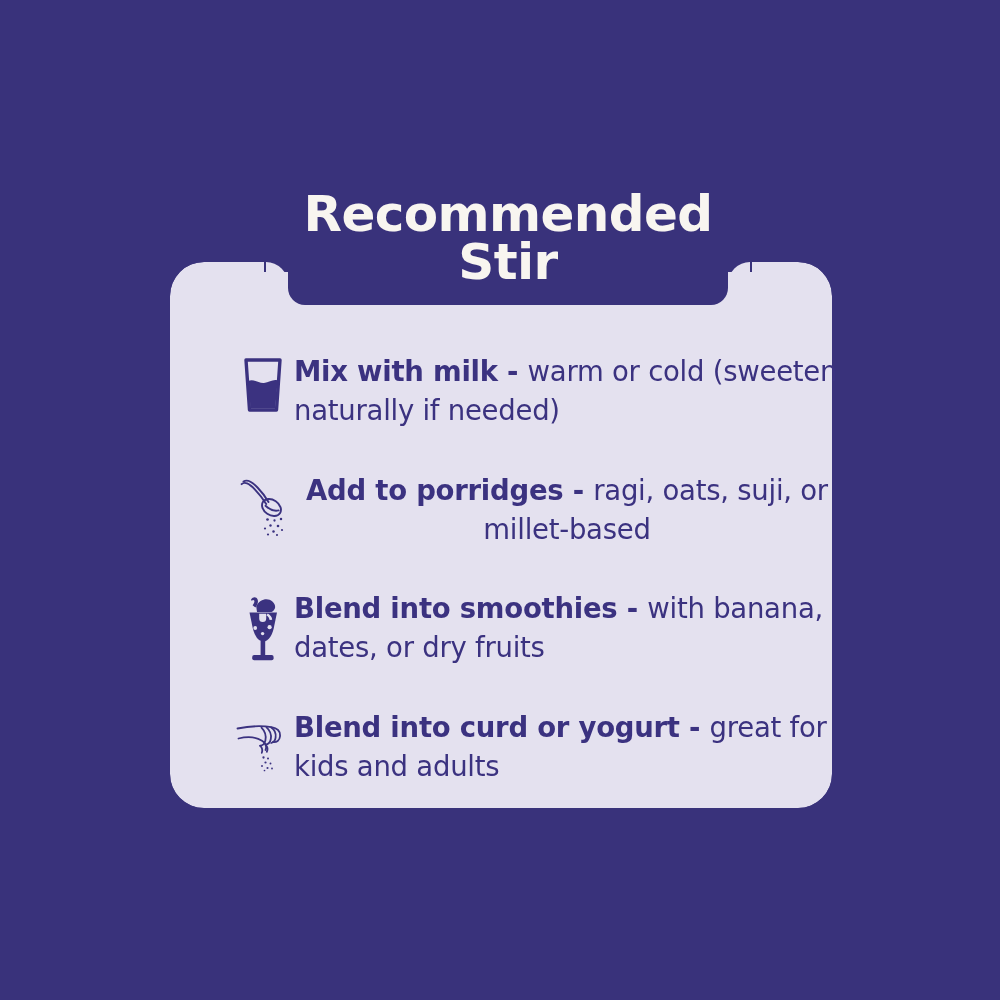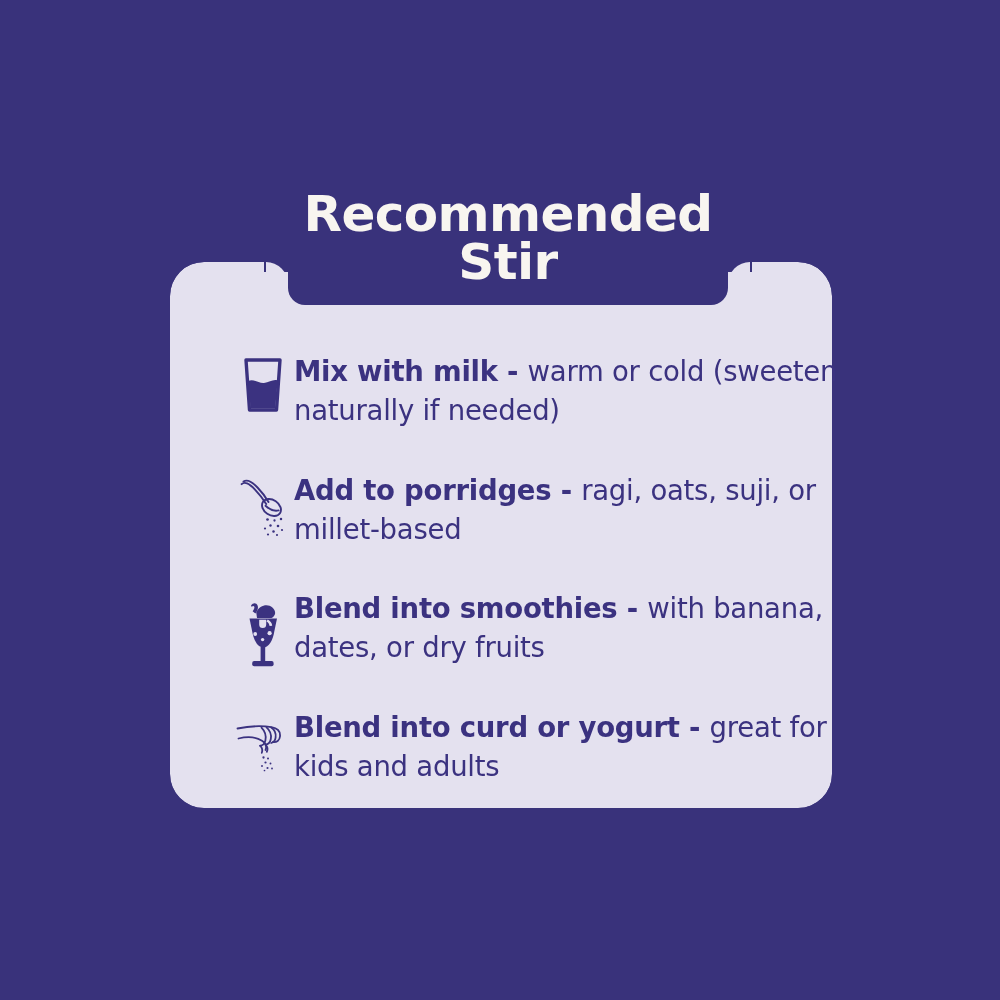--- a/index.html
+++ b/index.html
@@ -107,22 +107,22 @@
     margin-left: 26px;
   }
   .usage-item {
     position: absolute;
     left: 0;
     width: 662px;
     display: flex;
     align-items: flex-start;
   }
   .usage-item[data-row="0"] { top: 90px; }
-  .usage-item[data-row="1"] { top: 209px; }
-  .usage-item[data-row="2"] { top: 327px; align-items: flex-end; }
+  .usage-item[data-row="1"] { top: 209px; text-align: center; }
+  .usage-item[data-row="2"] { top: 327px; }
   .usage-item[data-row="3"] { top: 446px; }
 
   .item-icon {
     flex: 0 0 auto;
     width: 62px;
     height: 72px;
     margin-left: 36px;
     display: flex;
     align-items: flex-start;
     justify-content: center;

